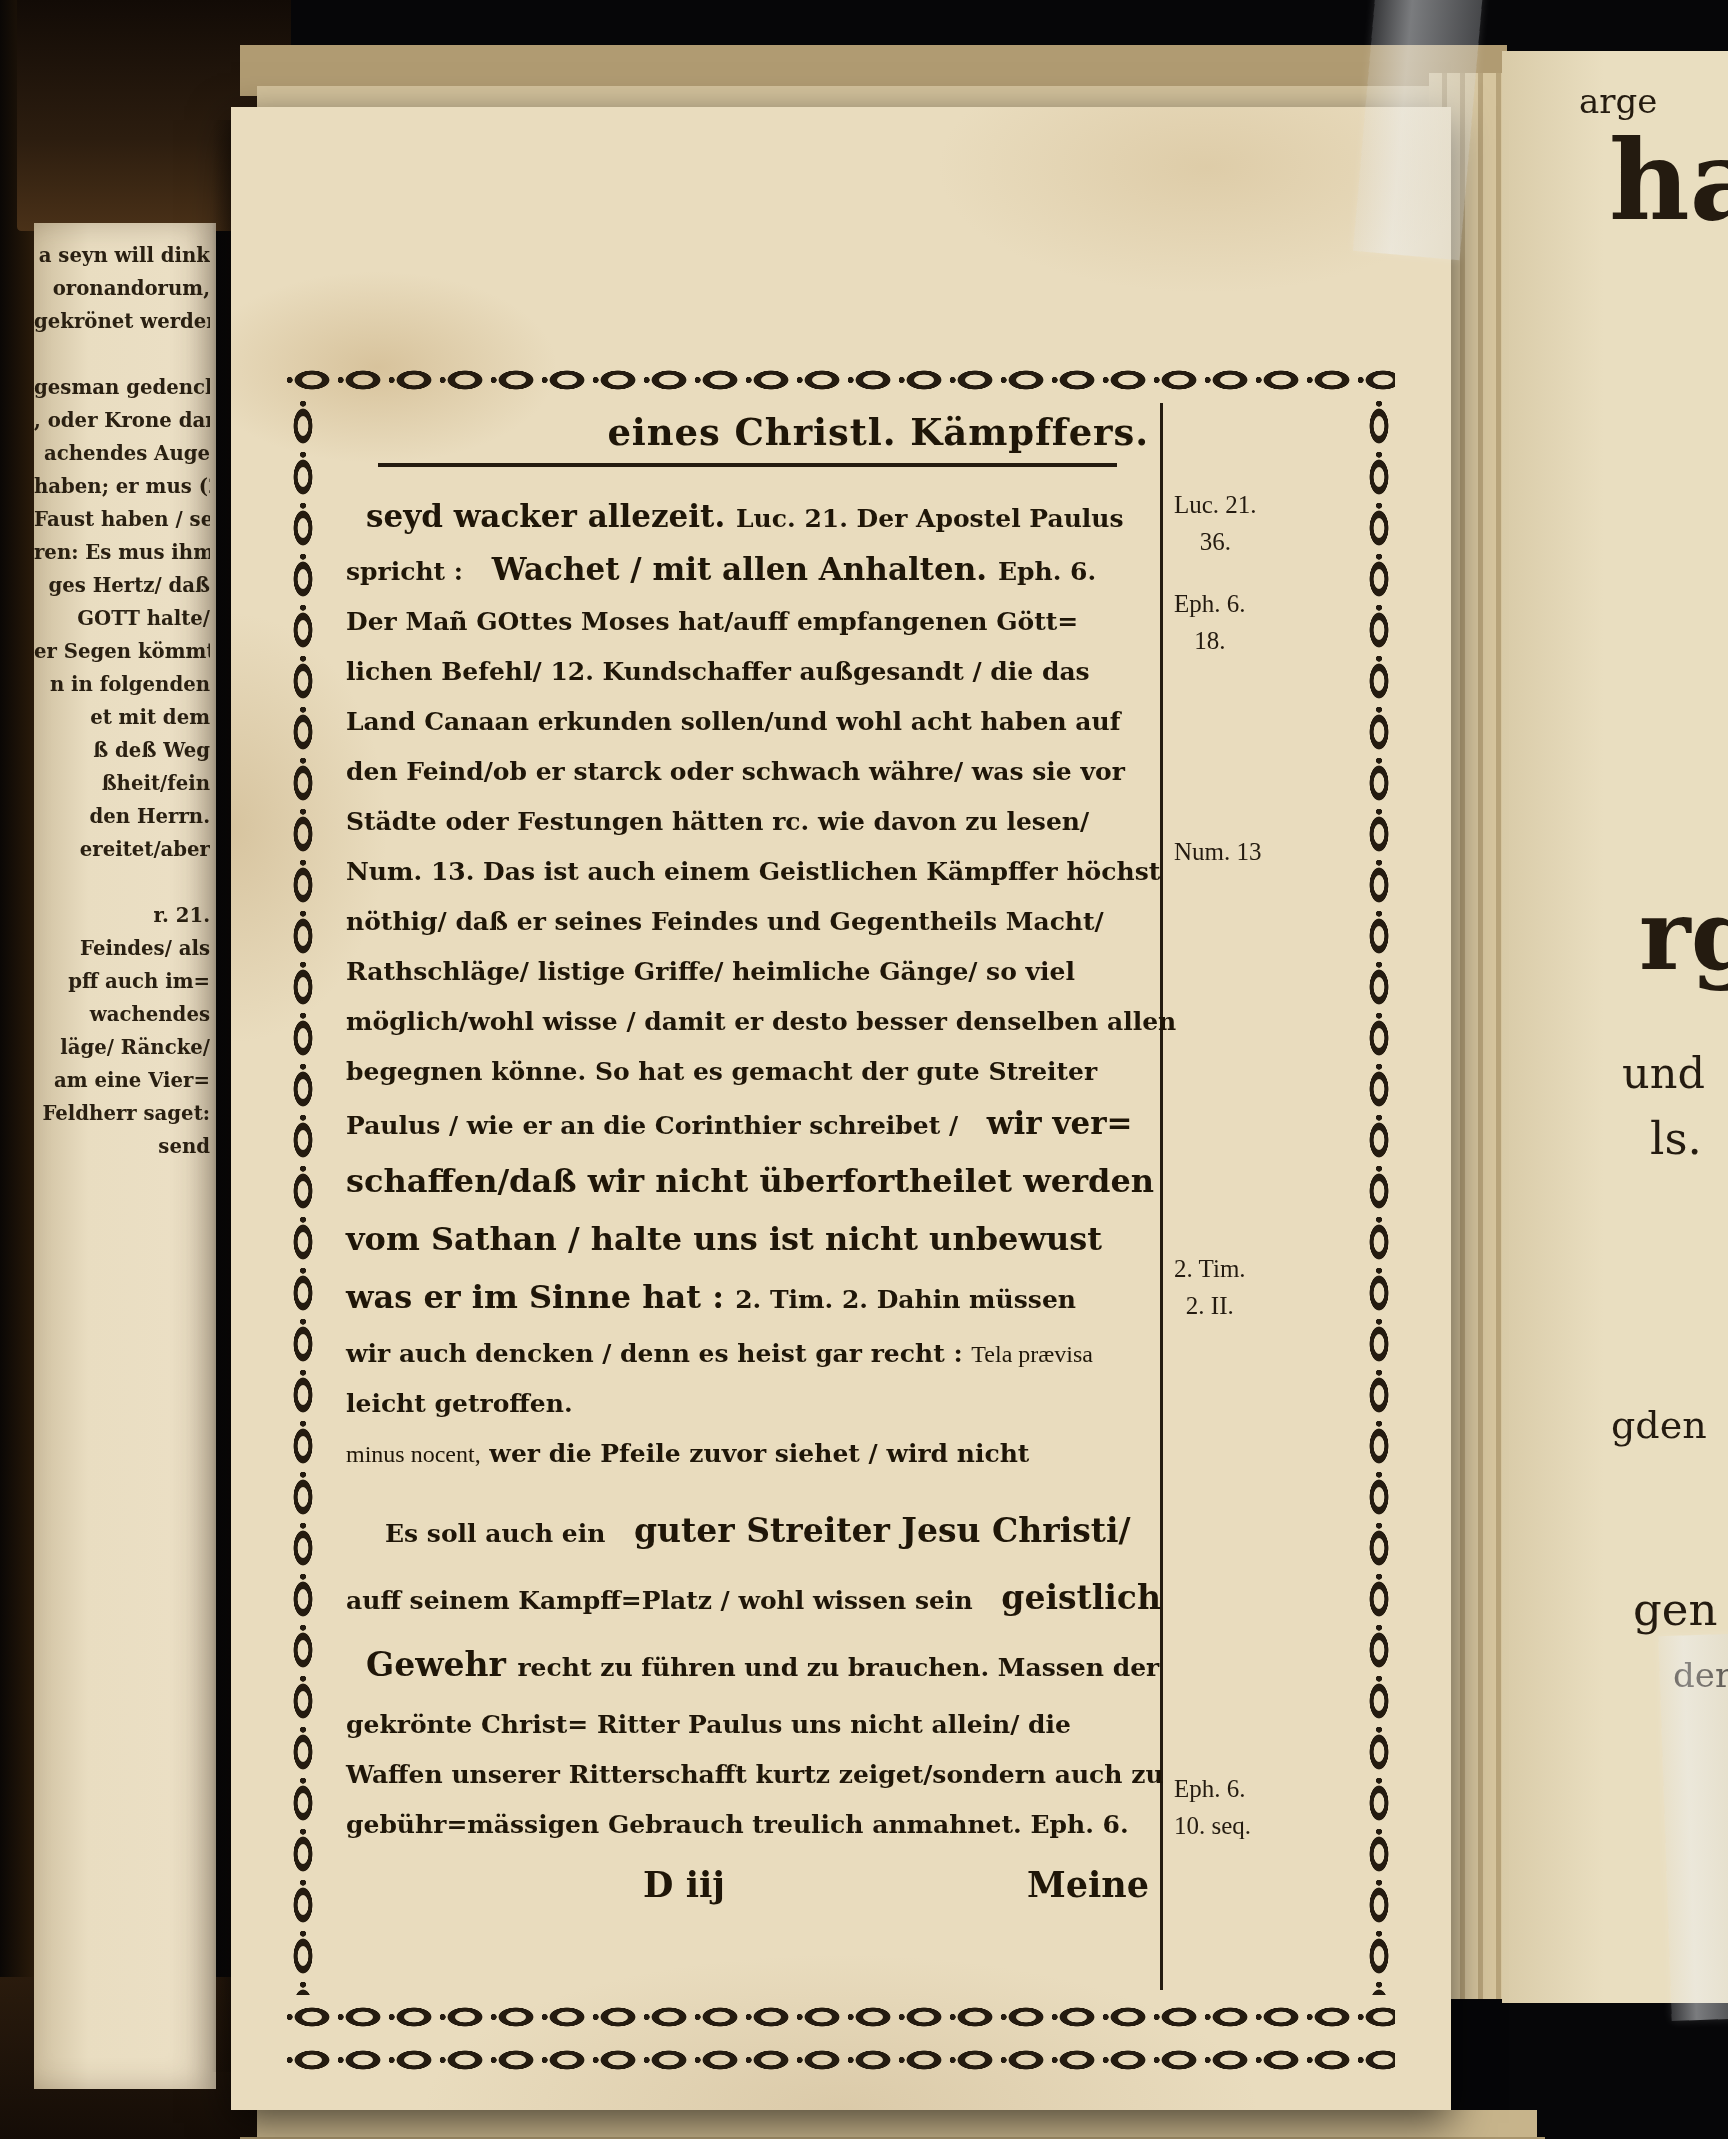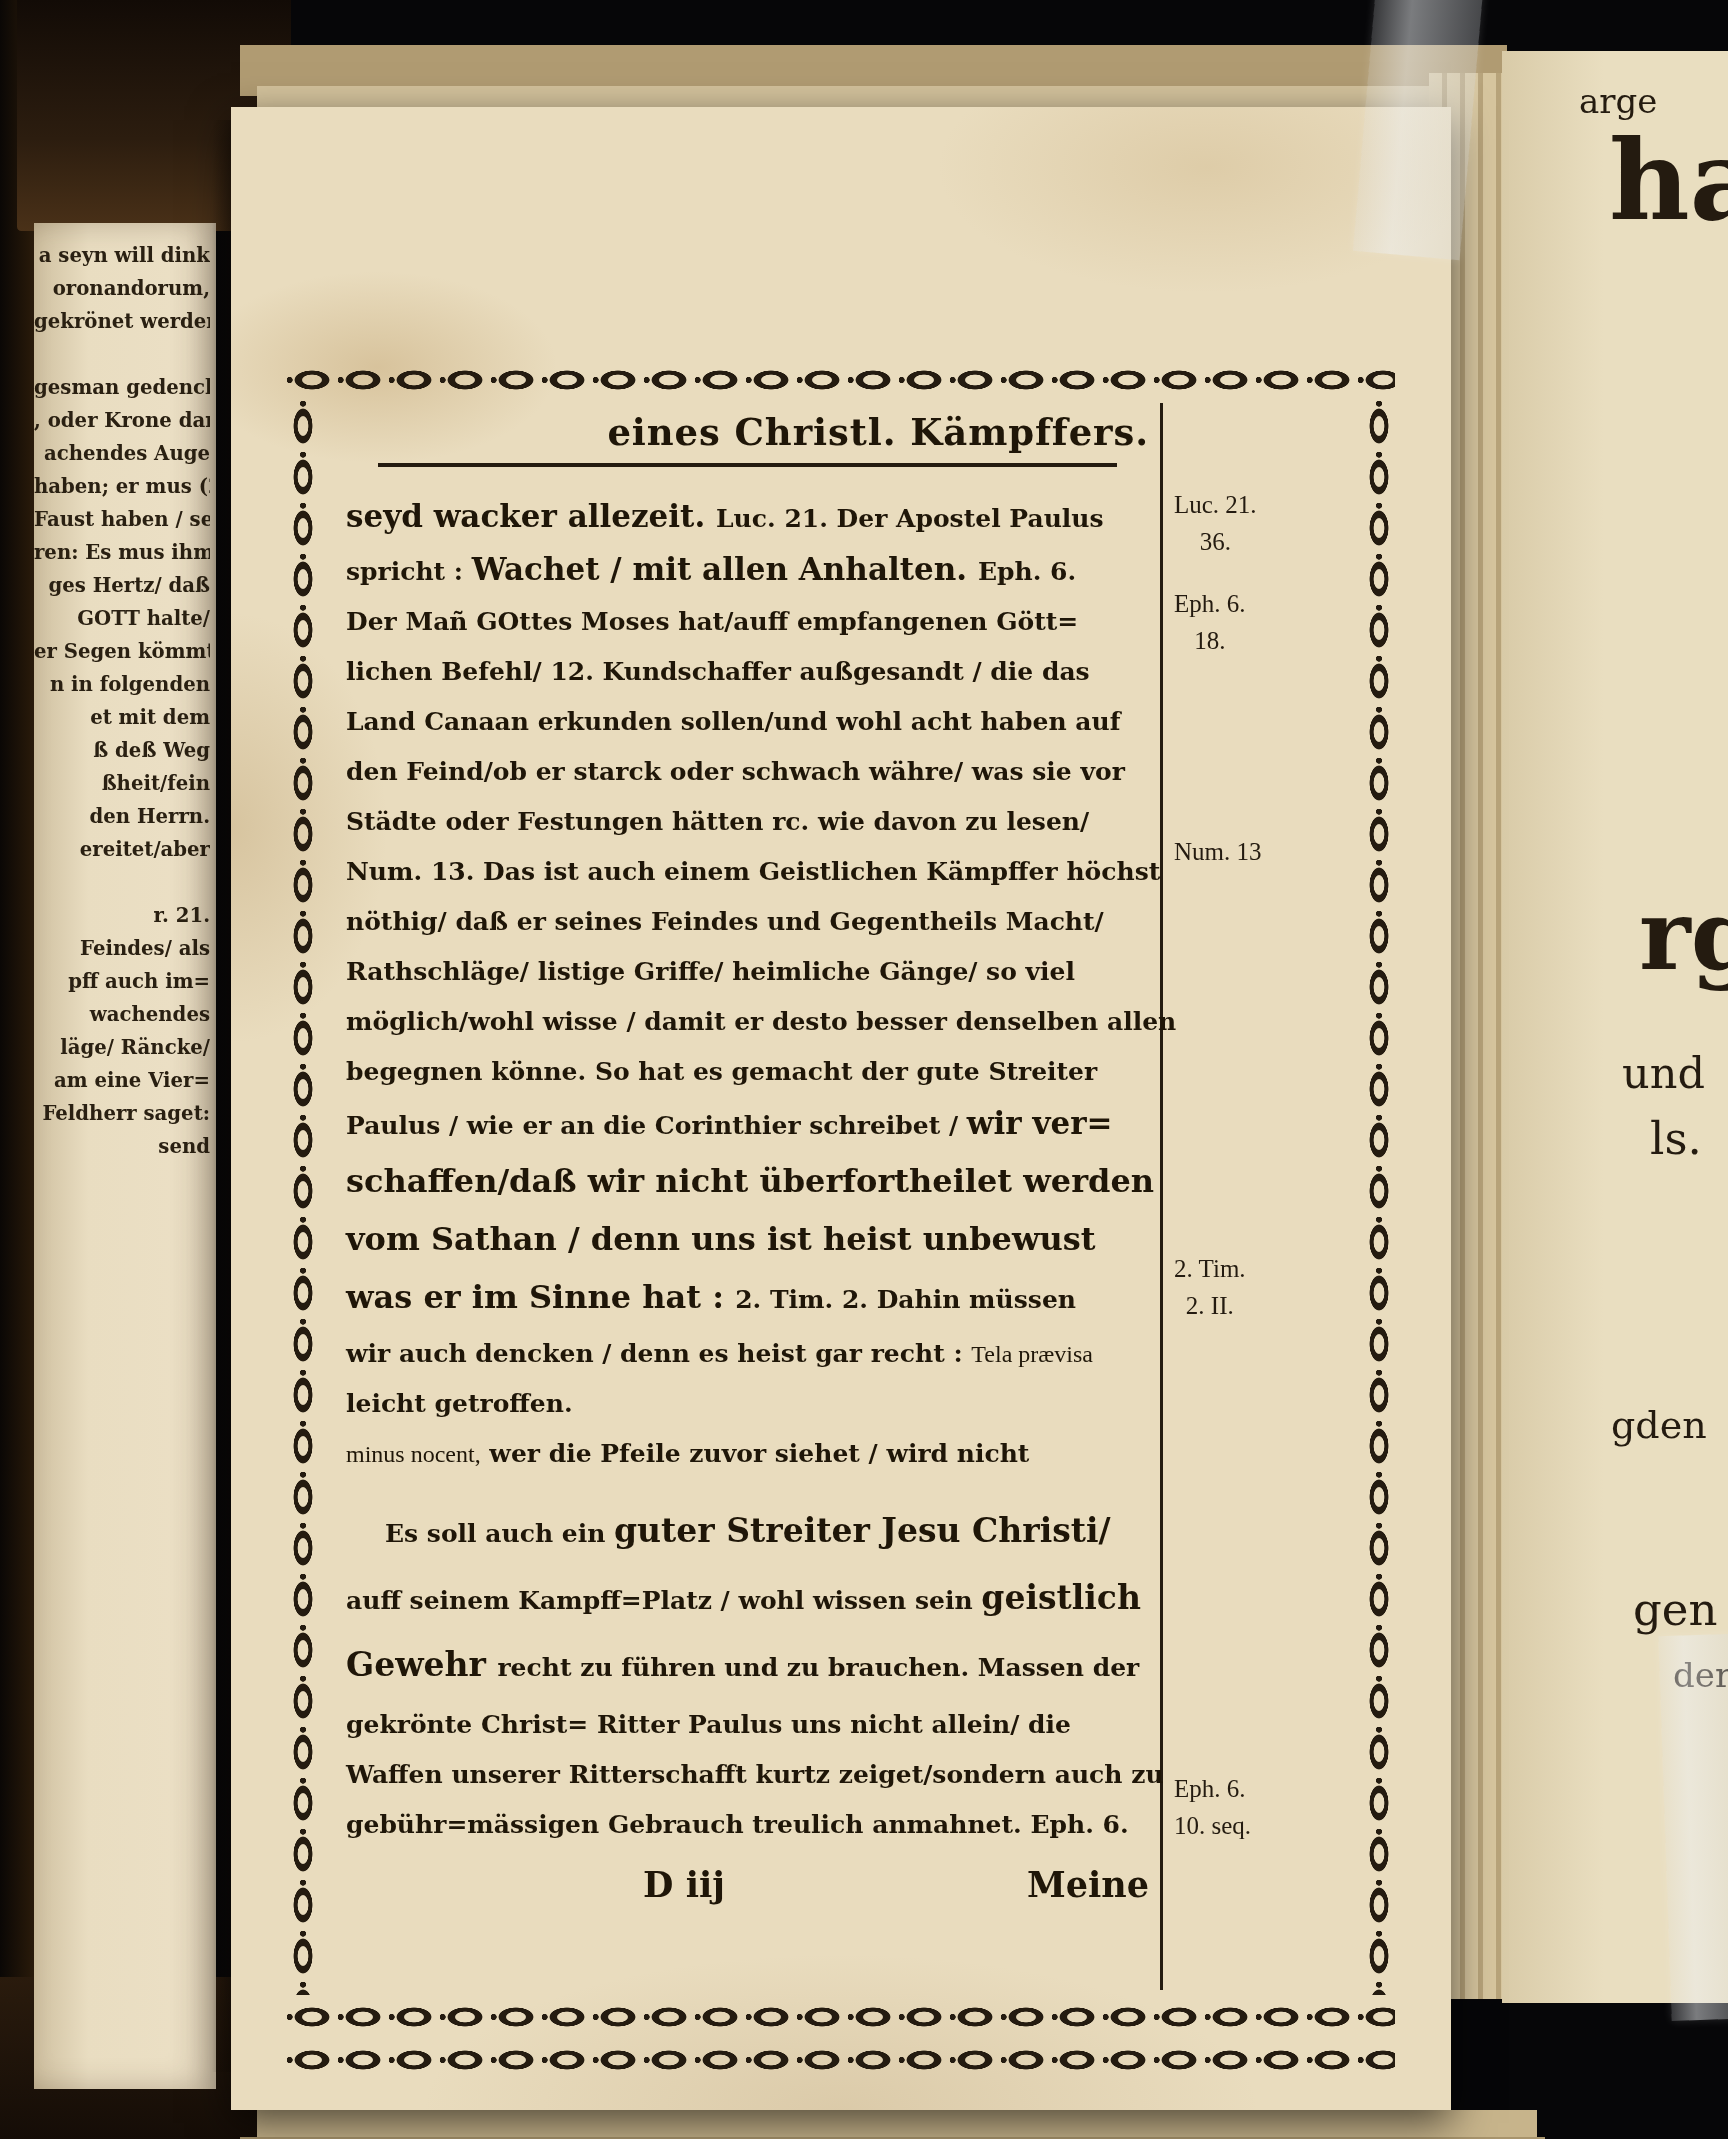--- a/index.html
+++ b/index.html
@@ -83,21 +83,21 @@
     border-left:3px solid #241b10; }
   .mg { position:absolute; left:11px; font-family:"Liberation Serif", serif;
     font-size:25px; line-height:37px; color:#241b10; white-space:nowrap; }
   .mg1 { top:83px; } .mg2 { top:182px; } .mg3 { top:430px; } .mg4 { top:847px; } .mg5 { top:1367px; }
 
   .textcol { position:absolute; left:12px; top:6px; right:201px; }
   .pg-title { text-align:right; font-size:37px; font-weight:700; letter-spacing:0.9px; line-height:47px; }
   .title-rule { height:4.3px; background:#241b10; width:92%; margin:6.8px auto 24px auto; }
 
   .ln { white-space:nowrap; line-height:50px; font-size:25px; font-weight:700; }
-  .ln .big { font-size:31px; }
+  .ln .big { font-size:31px;margin-left:20px; }
   .ln.l12 { line-height:53px; }
   .ln.xl { line-height:58px; font-size:32px; }
   .ln.xl .seg-n { font-size:25px; }
   .ln.p2 { line-height:64px; }
   .ln.p2 .big { font-size:33px; }
   .rom { font-family:"Liberation Serif", serif; font-weight:400; font-size:24px; }
   .indent { text-indent:39px; }
   .pgap { height:19.7px; }
   .sigrow { position:relative; margin-top:14.6px; height:51px; font-size:35px; font-weight:700; }
   .sig  { position:absolute; left:37%; }
@@ -213,21 +213,21 @@
           <div class="ln">Land Canaan erkunden sollen/und wohl acht haben auf</div>
           <div class="ln">den Feind/ob er starck oder schwach währe/ was sie vor</div>
           <div class="ln">Städte oder Festungen hätten rc. wie davon zu lesen/</div>
           <div class="ln">Num. 13. Das ist auch einem Geistlichen Kämpffer höchst</div>
           <div class="ln">nöthig/ daß er seines Feindes und Gegentheils Macht/</div>
           <div class="ln">Rathschläge/ listige Griffe/ heimliche Gänge/ so viel</div>
           <div class="ln">möglich/wohl wisse / damit er desto besser denselben allen</div>
           <div class="ln">begegnen könne.  So hat es gemacht der gute Streiter</div>
           <div class="ln l12"><span>Paulus / wie er an die Corinthier schreibet / </span><span class="big">wir ver=</span></div>
           <div class="ln xl">schaffen/daß wir nicht überfortheilet werden</div>
-          <div class="ln xl">vom Sathan / denn uns ist heist unbewust</div>
+          <div class="ln xl">vom Sathan / halte uns ist nicht unbewust</div>
           <div class="ln xl"><span>was er im Sinne hat : </span><span class="seg-n">2. Tim. 2.  Dahin müssen</span></div>
           <div class="ln"><span>wir auch dencken / denn es heist gar recht :  </span><span class="rom">Tela prævisa</span></div>
           <div class="ln">leicht getroffen.</div>
           <div class="ln"><span class="rom">minus nocent,</span><span> wer die Pfeile zuvor siehet / wird nicht</span></div>
 
           <div class="pgap"></div>
 
           <div class="ln p2 indent"><span>Es soll auch ein </span><span class="big">guter Streiter Jesu Christi/</span></div>
           <div class="ln p2"><span>auff seinem Kampff=Platz / wohl wissen sein </span><span class="big">geistlich</span></div>
           <div class="ln p2"><span class="big">Gewehr </span><span>recht zu führen und zu brauchen.  Massen der</span></div>

